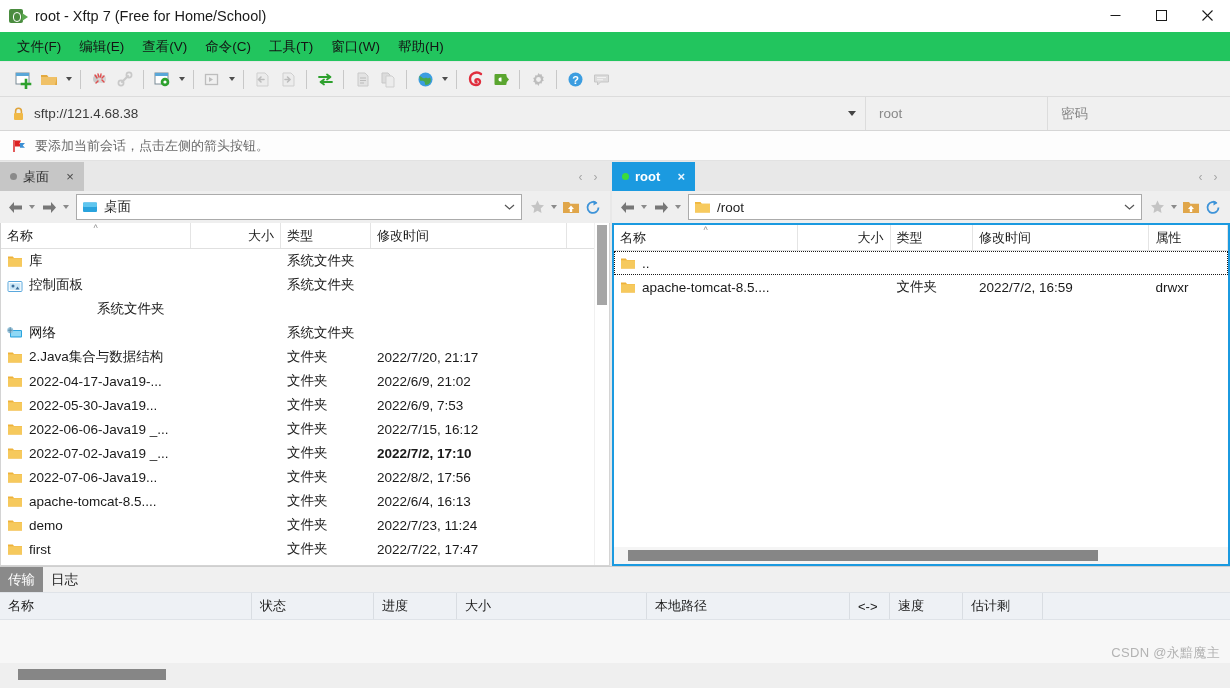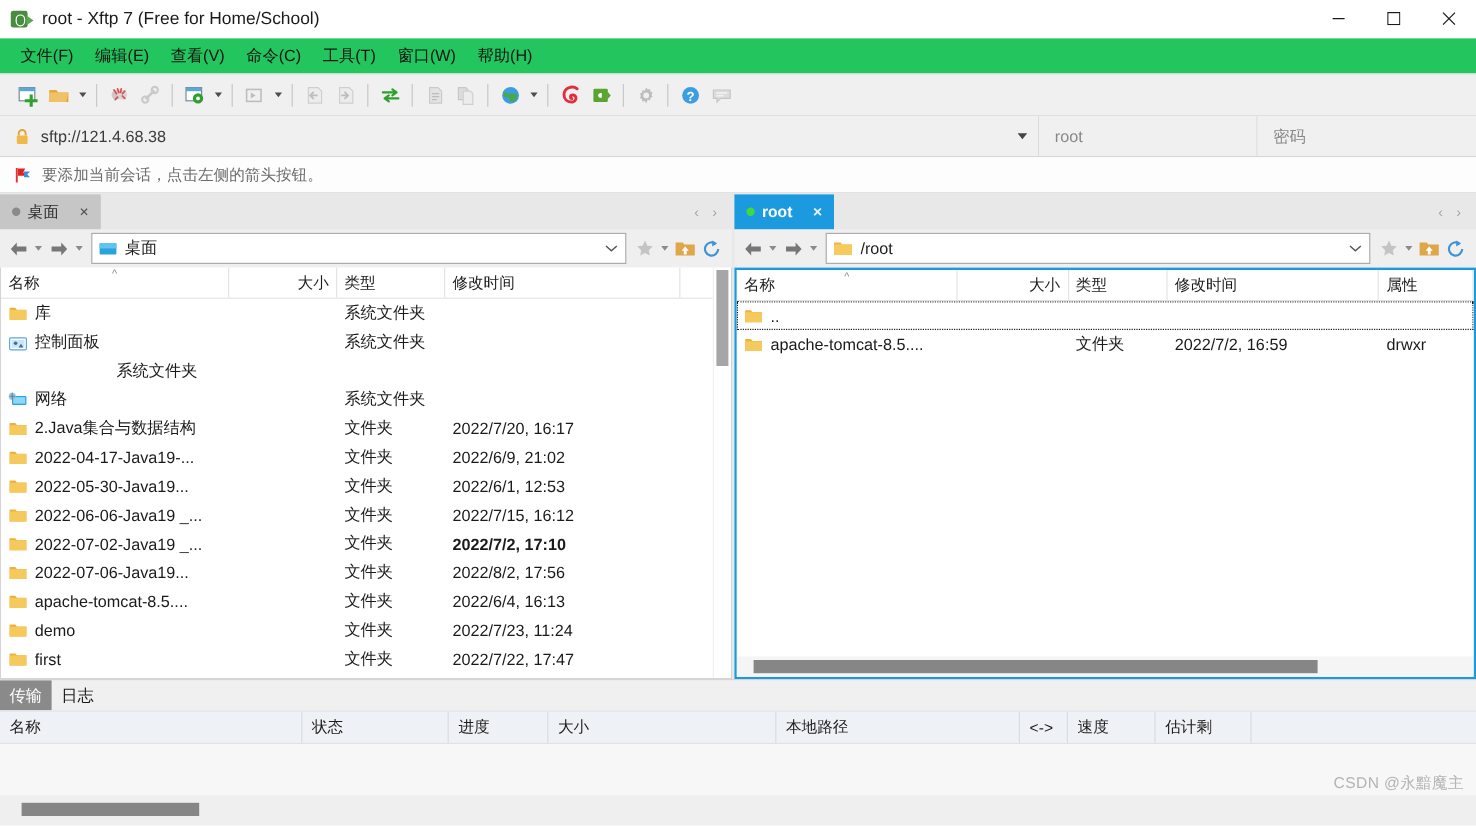--- a/index.html
+++ b/index.html
@@ -566,21 +566,21 @@
               <div class="row">
                 <div class="cell name" style="width: 190px;">
                   <svg width="16" height="15" viewBox="0 0 16 15" style="flex: 0 0 auto;">
                     <path d="M1 2.5h4.8l1.2 1.6H15V12.5H1z" fill="#eeb23a"></path>
                     <path d="M1 4.3h14V12.5H1z" fill="#f6c95d"></path>
                   </svg>
                   <span>2.Java集合与数据结构</span>
                 </div>
                 <div class="cell r" style="width: 90px;"></div>
                 <div class="cell" style="width: 90px;">文件夹</div>
-                <div class="cell" style="width: 196px;">2022/7/20, 16:17</div>
+                <div class="cell" style="width: 196px;">2022/7/20, 21:17</div>
               </div>
               <div class="row">
                 <div class="cell name" style="width: 190px;">
                   <svg width="16" height="15" viewBox="0 0 16 15" style="flex: 0 0 auto;">
                     <path d="M1 2.5h4.8l1.2 1.6H15V12.5H1z" fill="#eeb23a"></path>
                     <path d="M1 4.3h14V12.5H1z" fill="#f6c95d"></path>
                   </svg>
                   <span>2022-04-17-Java19-...</span>
                 </div>
                 <div class="cell r" style="width: 90px;"></div>
@@ -590,21 +590,21 @@
               <div class="row">
                 <div class="cell name" style="width: 190px;">
                   <svg width="16" height="15" viewBox="0 0 16 15" style="flex: 0 0 auto;">
                     <path d="M1 2.5h4.8l1.2 1.6H15V12.5H1z" fill="#eeb23a"></path>
                     <path d="M1 4.3h14V12.5H1z" fill="#f6c95d"></path>
                   </svg>
                   <span>2022-05-30-Java19...</span>
                 </div>
                 <div class="cell r" style="width: 90px;"></div>
                 <div class="cell" style="width: 90px;">文件夹</div>
-                <div class="cell" style="width: 196px;">2022/6/1, 12:53</div>
+                <div class="cell" style="width: 196px;">2022/6/9, 7:53</div>
               </div>
               <div class="row">
                 <div class="cell name" style="width: 190px;">
                   <svg width="16" height="15" viewBox="0 0 16 15" style="flex: 0 0 auto;">
                     <path d="M1 2.5h4.8l1.2 1.6H15V12.5H1z" fill="#eeb23a"></path>
                     <path d="M1 4.3h14V12.5H1z" fill="#f6c95d"></path>
                   </svg>
                   <span>2022-06-06-Java19 _...</span>
                 </div>
                 <div class="cell r" style="width: 90px;"></div>

